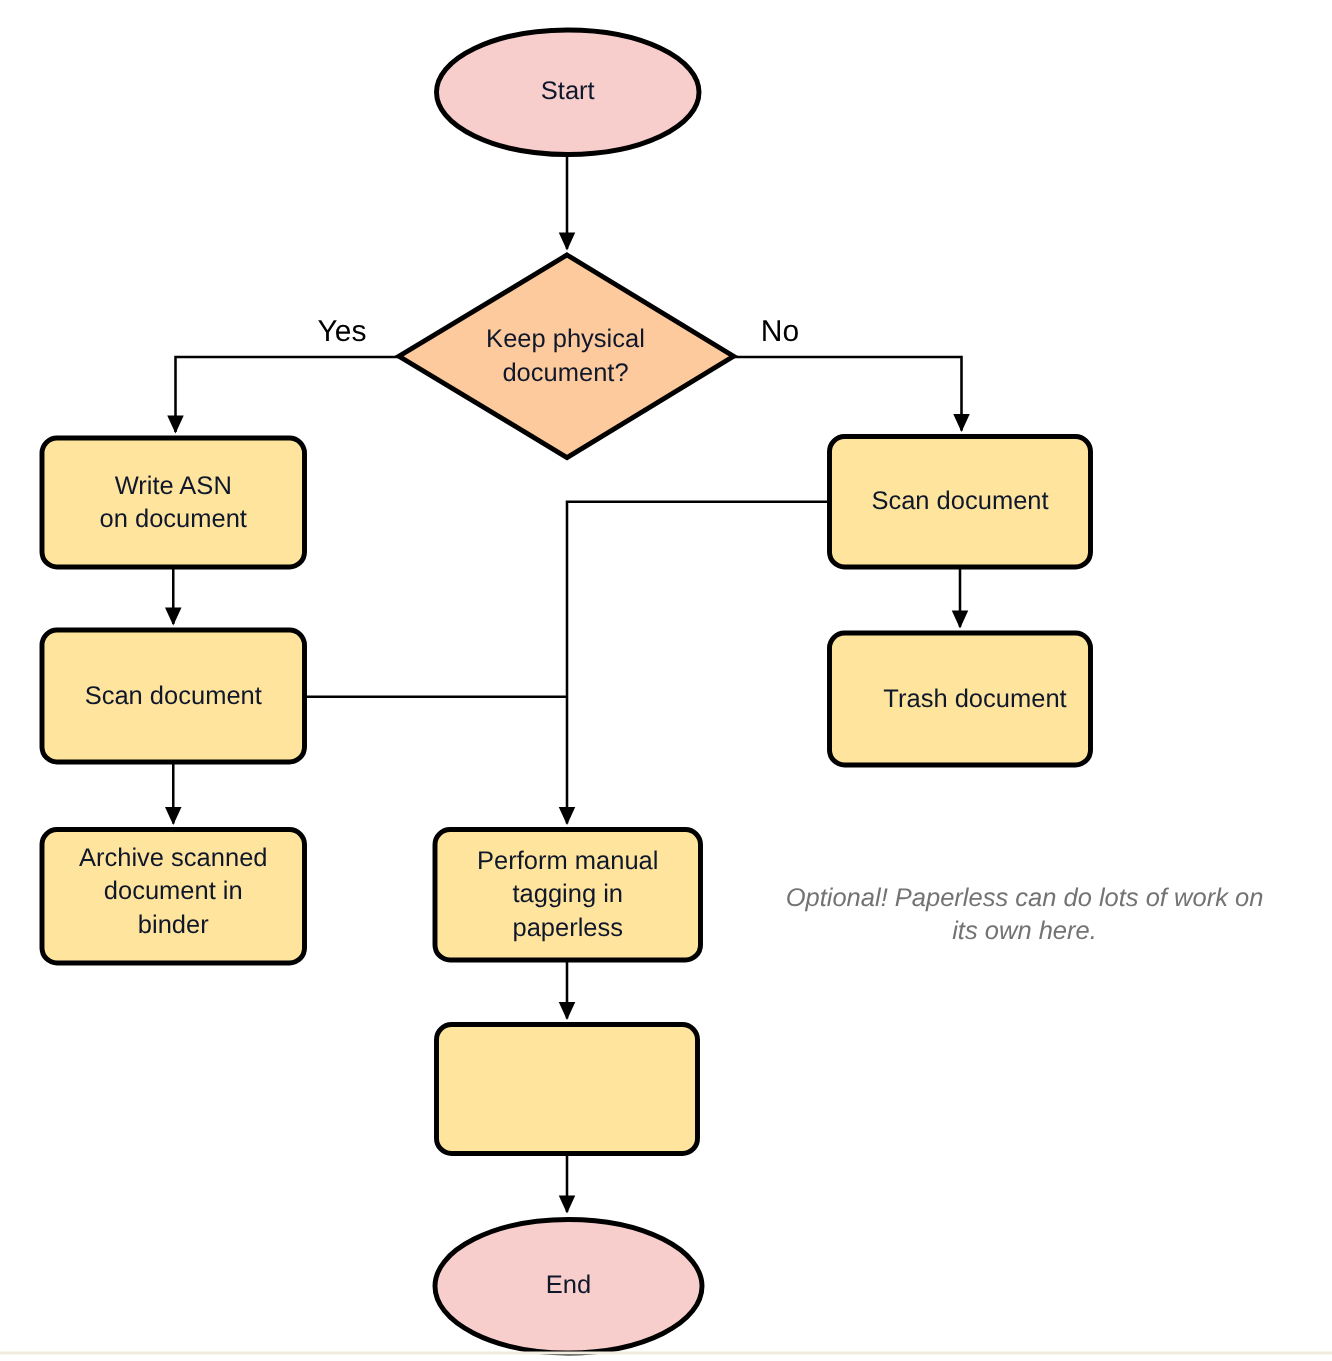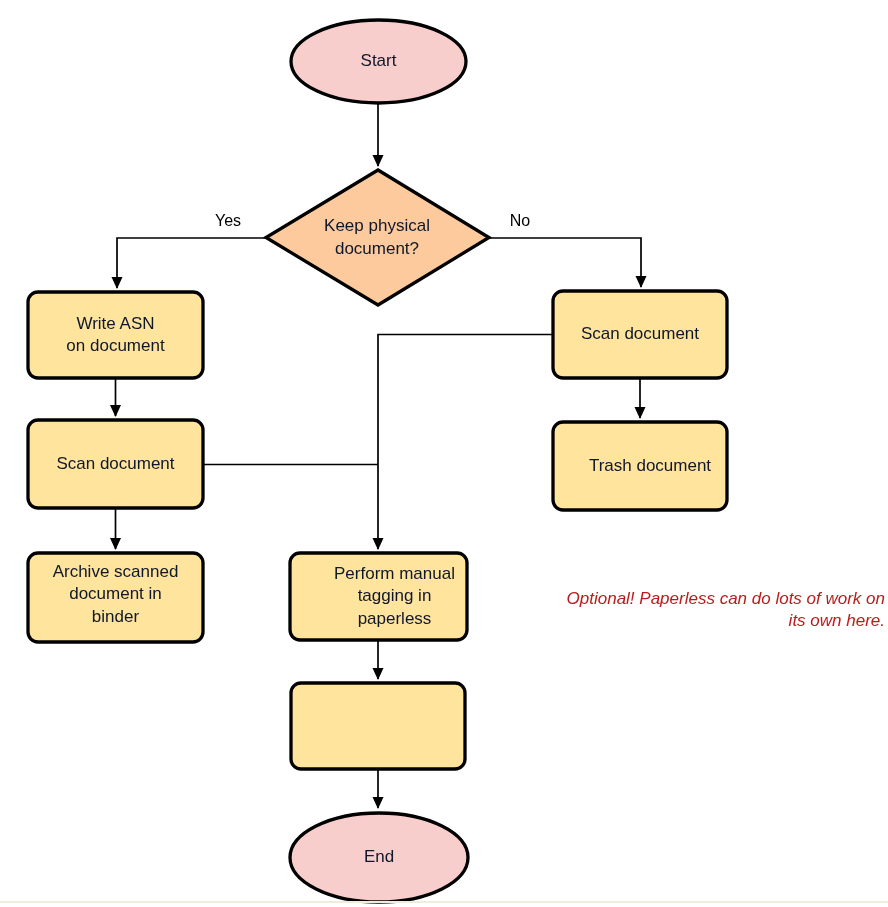--- a/index.html
+++ b/index.html
@@ -31,35 +31,35 @@
     font-size: 17px;
     line-height: 1.3;
     color: #0f172a;
     pointer-events: none;
   }
   .edge-label {
     position: absolute;
     display: flex;
     align-items: center;
     justify-content: center;
-    font-size: 16px;
+    font-size: 20px;
     color: #000000;
     pointer-events: none;
   }
   .note {
     position: absolute;
     left: 481px;
     top: 588px;
     width: 404px;
     font-size: 17px;
     line-height: 1.32;
     font-style: italic;
-    color: #b91c1c;
+    color: #737373;
     white-space: pre-line;
-    text-align: right;
+    text-align: center;
   }
   .divider {
     position: absolute;
     left: 0;
     top: 901px;
     width: 888px;
     height: 2px;
     background: #f1ecdb;
   }
 </style>
@@ -106,21 +106,21 @@
   <div class="label" style="left:277px;top:195px;width:200px;height:85px;">Keep physical
 document?</div>
   <div class="label" style="left:28px;top:292px;width:175px;height:86px;border-radius:24px;">Write ASN
 on document</div>
   <div class="label" style="left:28px;top:420px;width:175px;height:88px;">Scan document</div>
   <div class="label" style="left:28px;top:553px;width:175px;height:83px;">Archive scanned
 document in
 binder</div>
   <div class="label" style="left:553px;top:291px;width:174px;height:87px;">Scan document</div>
   <div class="label" style="left:553px;top:422px;width:194px;height:88px;">Trash document</div>
-  <div class="label" style="left:290px;top:553px;width:177px;height:87px;margin-left:16px;">Perform manual
+  <div class="label" style="left:290px;top:553px;width:177px;height:87px;">Perform manual
 tagging in
 paperless</div>
   <div class="label" style="left:290px;top:813px;width:178px;height:89px;">End</div>
 
   <div class="edge-label" style="left:205px;top:211px;width:46px;height:20px;">Yes</div>
   <div class="edge-label" style="left:498px;top:211px;width:44px;height:20px;">No</div>
 
   <div class="note">Optional! Paperless can do lots of work on
 its own here.</div>
 

